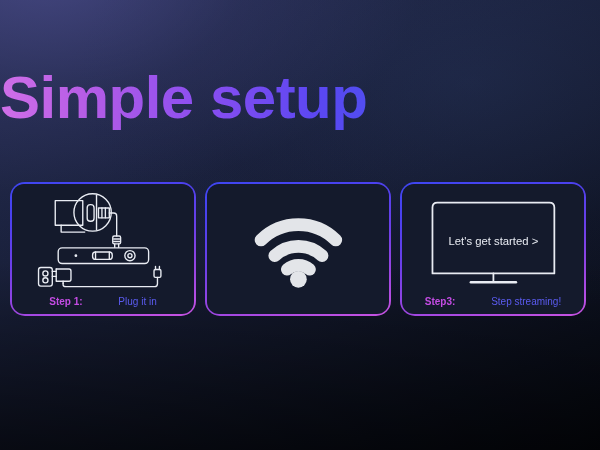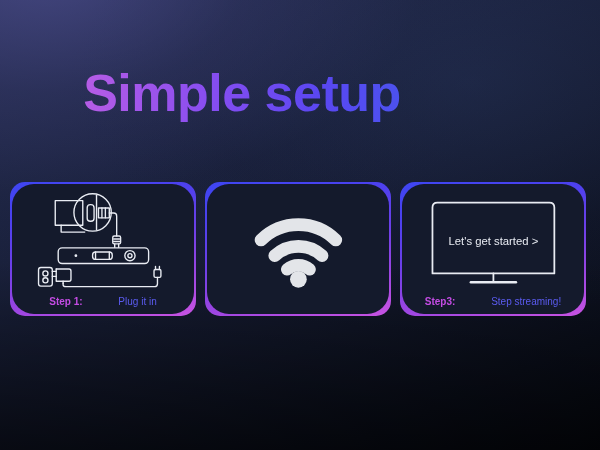--- a/index.html
+++ b/index.html
@@ -19,42 +19,42 @@
       linear-gradient(157deg, #2b3156 0%, #232a4b 16%, #1c2340 32%, #161c33 50%, #101526 68%, #0a0e1a 84%, #05070e 100%);
   }
   #stage::after{
     content:""; position:absolute; inset:0; pointer-events:none;
     background:linear-gradient(180deg, rgba(0,0,0,0) 58%, rgba(0,0,0,0.30) 82%, rgba(0,0,0,0.55) 100%);
   }
 
   
   .title {
     position:absolute; left:0; top:63px; width:484px;
-    text-align:center;
-    font-size:52px; font-weight:bold; letter-spacing:-0.5px;
+    text-align:left;
+    font-size:60px; font-weight:bold; letter-spacing:-0.5px;
     background:linear-gradient(90deg,#d06fe8 0%,#b55ce6 18%,#8a4ef0 42%,#5a47f2 66%,#4a53ee 85%,#4b6bf0 100%);
     -webkit-background-clip:text; background-clip:text;
     -webkit-text-fill-color:transparent; color:transparent;
     z-index:3;
   }
 
   
   .cards { position:absolute; left:10px; top:182px; width:580px; height:134px; z-index:3; }
   .card {
     position:absolute; top:0; width:186px; height:134px;
     border-radius:15px;
     padding:1.6px;
     background:linear-gradient(168deg,#3f46f2 0%,#4a41ef 20%,#6b3fe8 48%,#9a45e2 74%,#c853e2 100%);
   }
   .card.c1 { left:0px; }
   .card.c2 { left:195px; }
   .card.c3 { left:390px; }
   .card-inner {
     position:relative; width:100%; height:100%;
-    border-radius:22px;
+    border-radius:12px;
     background:#141a2c;
     overflow:hidden;
   }
   .art { position:absolute; left:0; top:0; width:100%; height:108px; }
   .art svg { display:block; width:100%; height:100%; }
 
   .caption {
     position:absolute; left:0; bottom:6px; width:100%;
     text-align:center; font-size:10px; line-height:12px; white-space:nowrap;
   }

